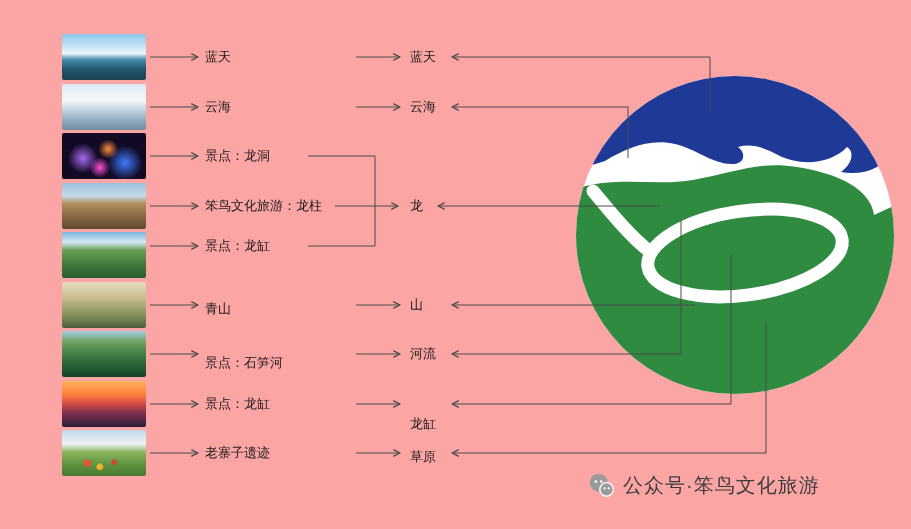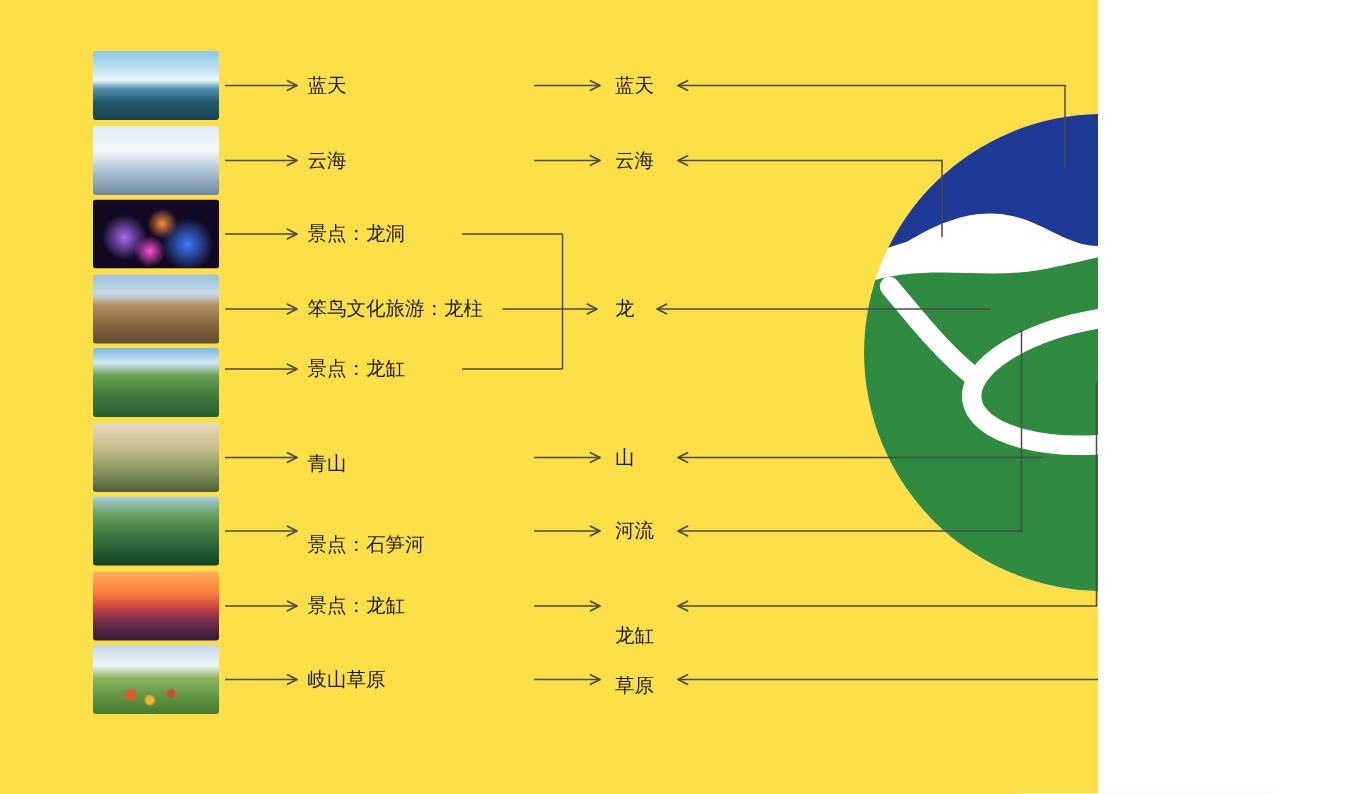--- a/index.html
+++ b/index.html
@@ -1,18 +1,18 @@
 <!DOCTYPE html>
 <html><head>
 <meta charset="utf-8">
 <style>
   * { margin:0; padding:0; box-sizing:border-box; }
   html,body { background:#ffffff; }
   .canvas {
-    position:relative; width:732px; height:529px; background:#fde047; overflow:hidden;
+    position:relative; width:911px; height:529px; background:#fca5a5; overflow:hidden;
     font-family:Liberation Sans, sans-serif; color:#1a1a1a;
   }
   .photo { position:absolute; left:62px; width:84px; height:46px; overflow:hidden; border-radius:2px; }
   .caption { position:absolute; left:205px; font-size:13px; line-height:18px; white-space:nowrap; }
   .concept { position:absolute; left:410px; font-size:13px; line-height:18px; white-space:nowrap; }
   .overlay { position:absolute; left:0; top:0; z-index:5; pointer-events:none; }
   .logo { position:absolute; left:575px; top:75px; width:320px; height:320px; }
   .footer { position:absolute; left:588px; top:472px; display:flex; align-items:center; gap:8px; }
   .footer .txt { font-size:20px; color:#3c3c3c; letter-spacing:1px; }
   .wx { width:27px; height:27px; }
@@ -55,21 +55,21 @@
   <div class="caption" style="top:48px">蓝天</div>
   <div class="caption" style="top:98px">云海</div>
   <div class="caption" style="top:147px">景点：龙洞</div>
   <div class="caption" style="top:197px">笨鸟文化旅游：龙柱</div>
   <div class="caption" style="top:237px">
     <div>景点：龙缸</div>
   </div>
   <div class="caption" style="top:300px">青山</div>
   <div class="caption" style="top:354px">景点：石笋河</div>
   <div class="caption" style="top:395px">景点：龙缸</div>
-  <div class="caption" style="top:444px">岐山草原</div>
+  <div class="caption" style="top:444px">老寨子遗迹</div>
 
   <span class="concept" style="top:48px">蓝天</span>
   <span class="concept" style="top:98px">云海</span>
   <span class="concept" style="top:197px">龙</span>
   <span class="concept" style="top:296px">山</span>
   <span class="concept" style="top:345px">河流</span>
   <span class="concept" style="top:415px">龙缸</span>
   <span class="concept" style="top:448px">草原</span>
 
   <svg class="logo" viewBox="0 0 320 320">
@@ -120,14 +120,25 @@
       <path d="M710,112 V57 L452,57" marker-end="url(#ah)"></path>
       <path d="M628,158 V107 L452,107" marker-end="url(#ah)"></path>
       <path d="M660,206 L438,206" marker-end="url(#ah)"></path>
       <path d="M695,305 L452,305" marker-end="url(#ah)"></path>
       <path d="M681,220 V354 L452,354" marker-end="url(#ah)"></path>
       <path d="M731,255 V404 L452,404" marker-end="url(#ah)"></path>
       <path d="M766,322 V453 L452,453" marker-end="url(#ah)"></path>
     </g>
   </svg>
 
+  <div class="footer">
+    <svg class="wx" viewBox="0 0 24 24">
+      <circle cx="9.5" cy="9.5" r="8" fill="#9b9b9b"></circle>
+      <circle cx="16.5" cy="15.5" r="6" fill="#9b9b9b" stroke="#ffffff" stroke-width="1.2"></circle>
+      <circle cx="7" cy="8.5" r="1.2" fill="#ffffff"></circle>
+      <circle cx="11.8" cy="8.5" r="1.2" fill="#ffffff"></circle>
+      <circle cx="14.8" cy="14.5" r="1" fill="#ffffff"></circle>
+      <circle cx="18.4" cy="14.5" r="1" fill="#ffffff"></circle>
+    </svg>
+    <span class="txt">公众号·笨鸟文化旅游</span>
+  </div>
 
 </div>
 
 </body></html>

